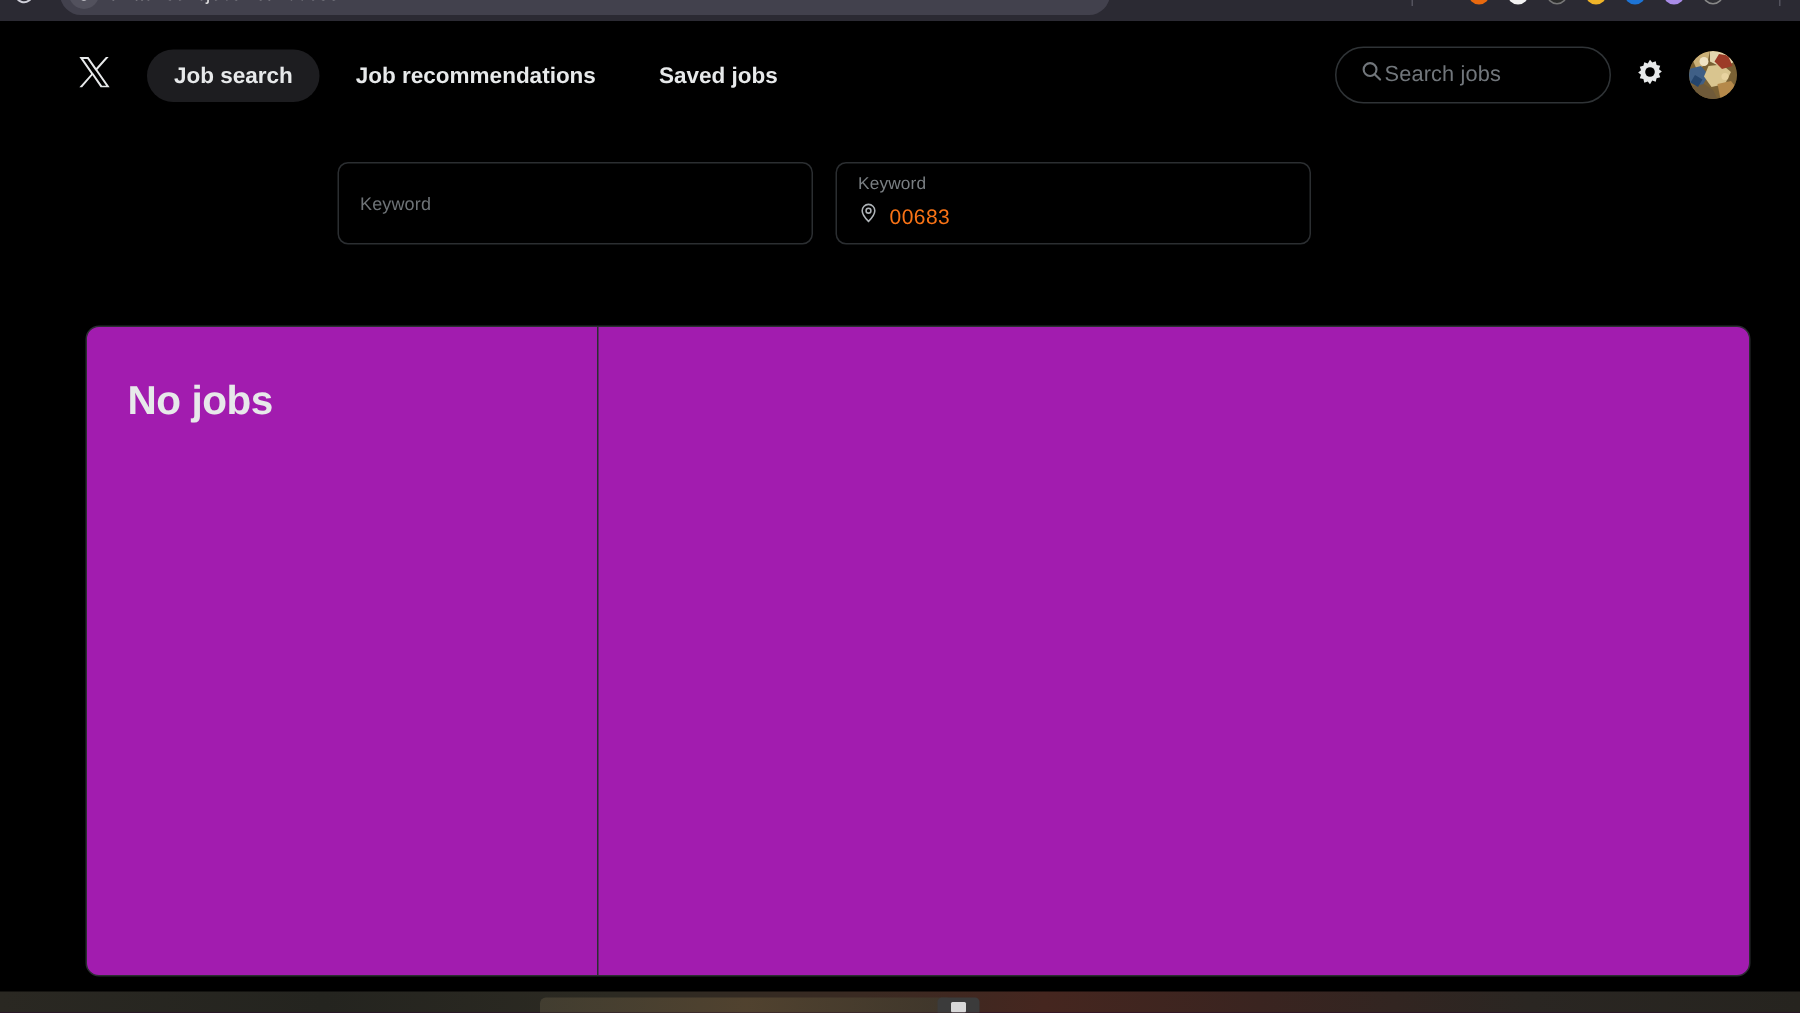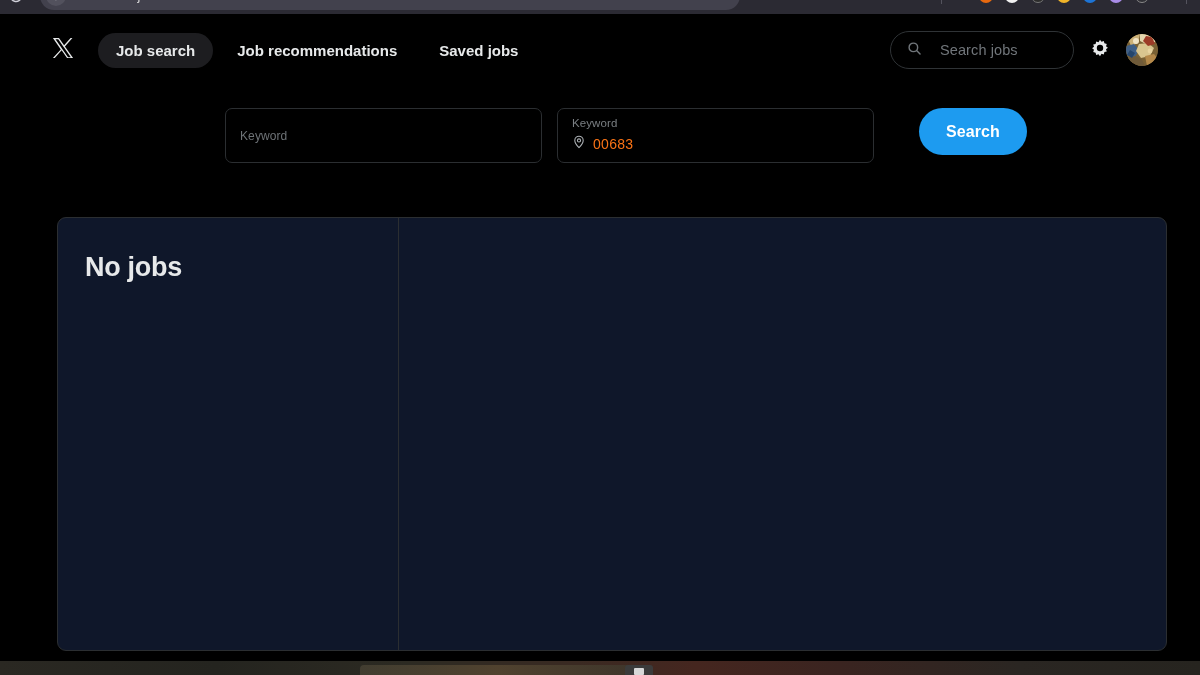--- a/index.html
+++ b/index.html
@@ -64,21 +64,21 @@
   .nav-item{
     font-size:15px; font-weight:700; color:#e7e9ea;
     padding:9px 18px; border-radius:9999px;
     white-space:nowrap; cursor:pointer;
     background:transparent;
   }
   .nav-item.active{ background:#1d1d20; }
 
   .header-right{ margin-left:auto; display:flex; align-items:center; gap:14px; }
   .search-box{
-    display:flex; align-items:center; gap:18px;
+    display:flex; align-items:center; gap:1px;
     width:184px; height:38px;
     border:1px solid #2f3336; border-radius:9999px;
     padding:0 16px;
     background:transparent;
   }
   .search-box .mag{ width:15px;height:15px; color:#71767b; flex:0 0 auto;}
   .search-ph{ color:#71767b; font-size:14.5px; letter-spacing:.1px; }
   .gear-btn{ width:24px;height:24px; color:#e7e9ea; cursor:pointer; }
   .avatar{
     width:32px;height:32px;border-radius:50%;
@@ -125,21 +125,21 @@
     cursor:pointer; letter-spacing:.1px;
     display:flex;align-items:center;justify-content:center;
   }
 
   
   .results{
     position:absolute; left:57px; top:203px;
     width:1110px; height:434px;
     border:1px solid #2b2e31; border-radius:9px;
     display:flex; overflow:hidden;
-    background:#0f172a;
+    background:#a21caf;
   }
   .results-left{
     width:341px; flex:0 0 auto;
     border-right:1px solid #2b2e31;
     padding:34px 0 0 27px;
   }
   .no-jobs{
     font-size:27px; font-weight:800; color:#e7e9ea;
     letter-spacing:-.3px;
   }
@@ -287,21 +287,20 @@
         <span>
           <svg class="pin" viewBox="0 0 20 20" fill="none" stroke="currentColor" stroke-width="1.5">
             <path d="M10 18s6-6.1 6-10.2A6 6 0 1 0 4 7.8C4 11.9 10 18 10 18Z"></path>
             <circle cx="10" cy="7.8" r="2.3"></circle>
           </svg>
         </span>
         <span class="loc-value">00683</span>
       </span>
     </div>
 
-    <button class="search-btn">Search</button>
   </div>
 
   <div class="results">
     <div class="results-left">
       <div class="no-jobs">No jobs</div>
     </div>
     <div class="results-right"></div>
   </div>
 
 </div>

